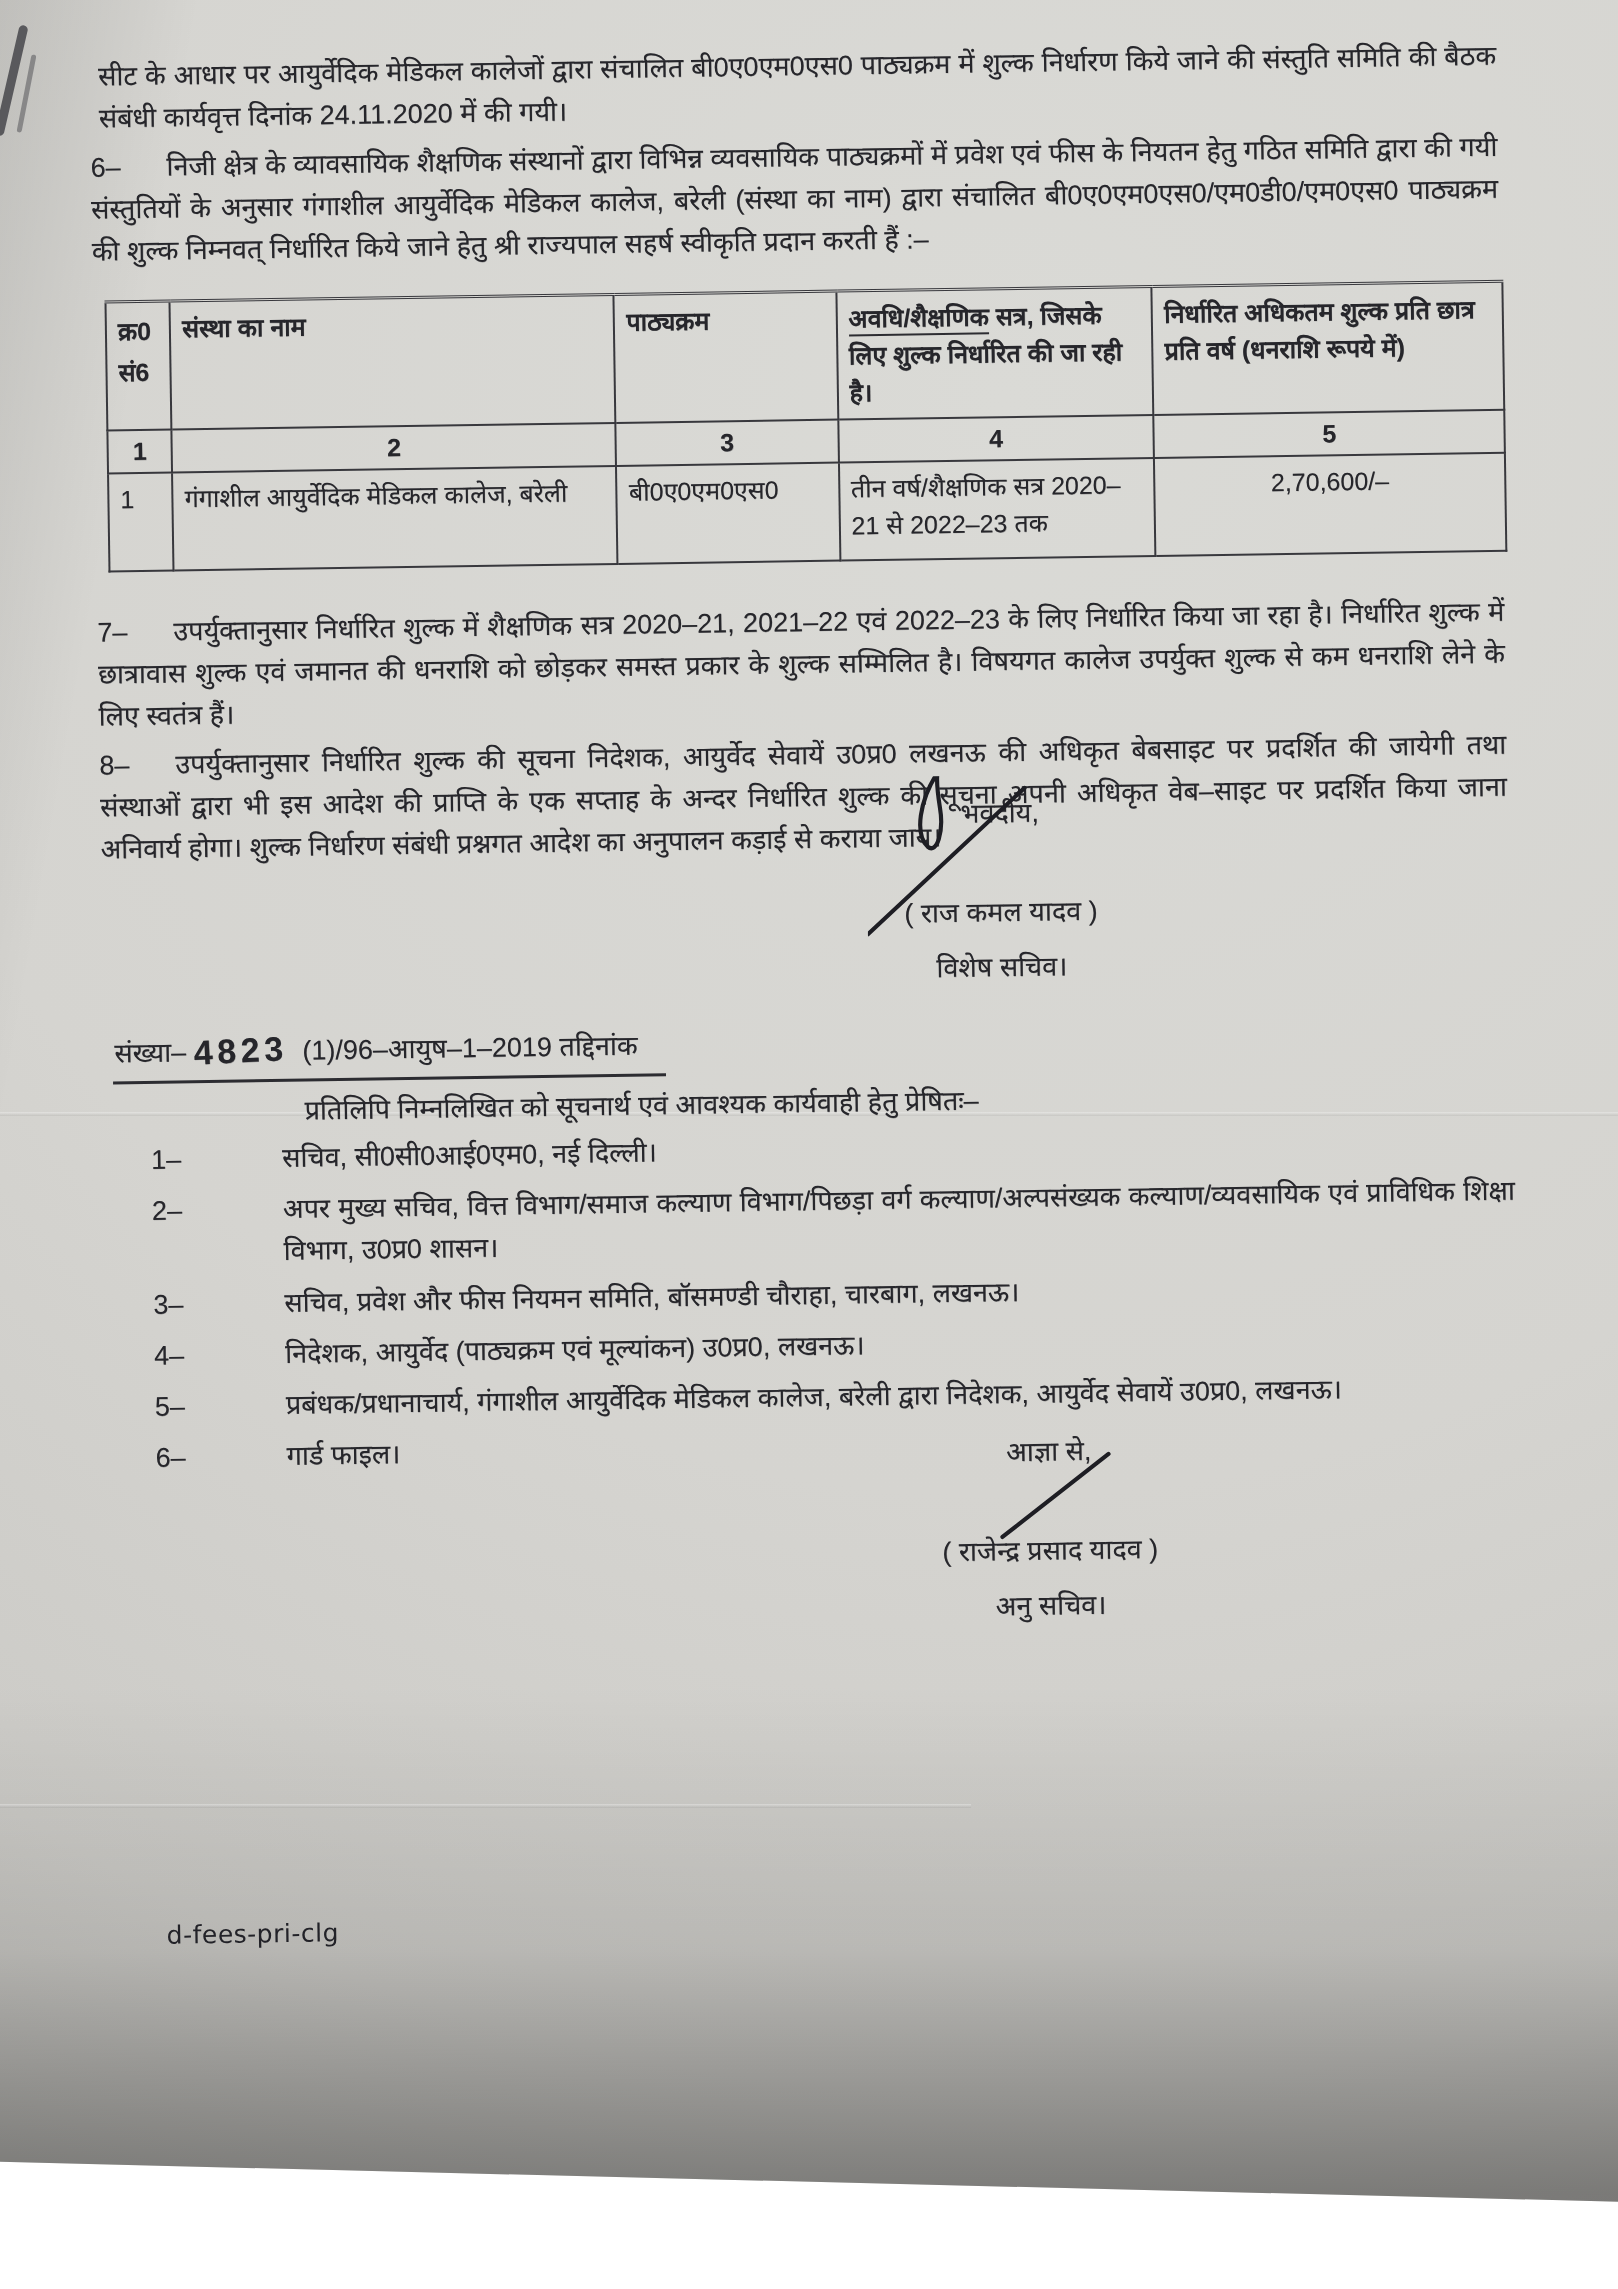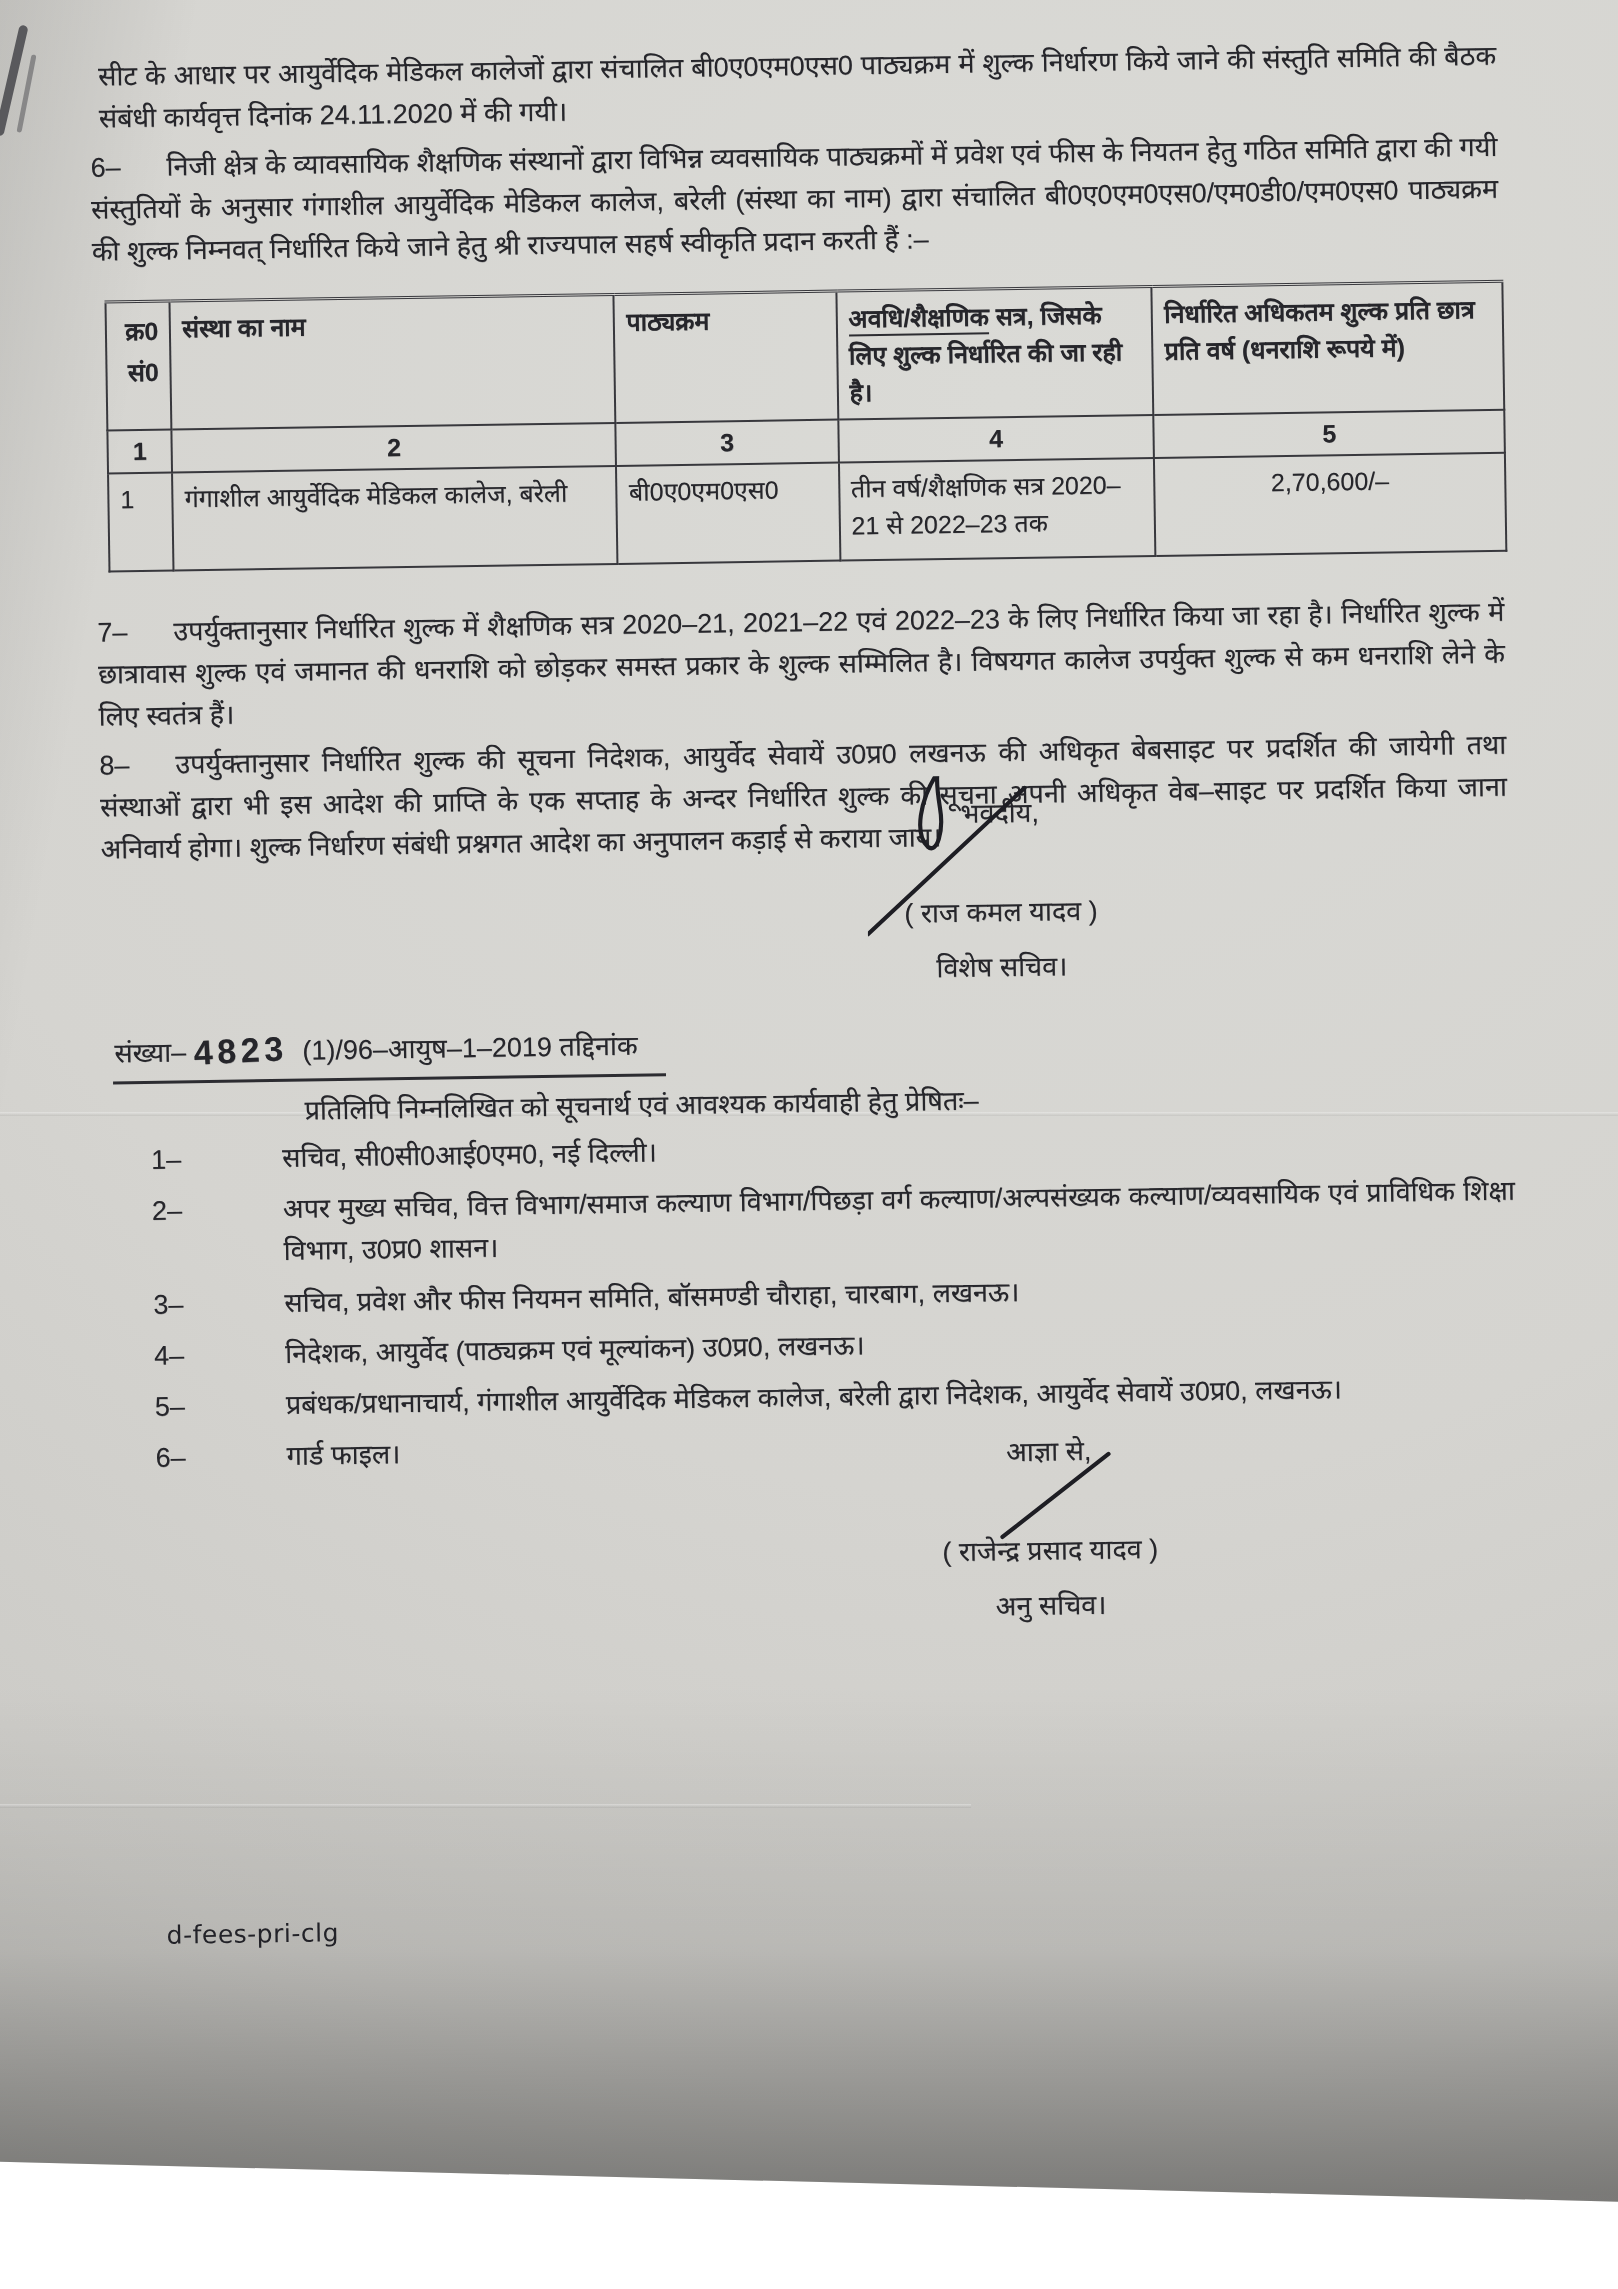--- a/index.html
+++ b/index.html
@@ -39,21 +39,21 @@
 
   table.fee{
     border-collapse:collapse;margin:28px 120px 5.5px 100px;width:1399px;
     font-size:25px;line-height:37px;
   }
   table.fee td{border:2.3px solid #38383d;vertical-align:top;padding:7.4px 11px;}
   tr.hrow td{font-weight:600;border-top:3.7px double #38383d;}
   tr.nrow td{text-align:center;font-weight:700;padding:1.8px 9.2px;height:37px;}
   tr.drow td{height:81px;}
   td.c{text-align:center;}
-  td.sno-cell div{line-height:41px;text-align:right;}
+  td.sno-cell div{line-height:41px;}
 
   .sig{
     display:flex;flex-direction:column;align-items:center;
     width:fit-content;position:relative;
   }
   .sig .name{margin-top:57px;}
   .sig .title{margin-top:13px;}
   .sig1{margin:-65px 535px 0 auto;}
   .sig2{margin:-44px 484px 0 auto;}
   .sigsvg{position:absolute;pointer-events:none;}
@@ -98,21 +98,21 @@
       <col style="width:4.6%">
         <col style="width:31.8%">
         <col style="width:15.9%">
         <col style="width:22.6%">
         <col style="width:25.1%">
     </colgroup>
     <tbody>
         <tr class="hrow">
       <td class="sno-cell">
         <div>क्र0</div>
-        <div>सं0</div>
+        <div>सं6</div>
       </td>
       <td>संस्था का नाम</td>
       <td>पाठ्यक्रम</td>
       <td><span class="u">अवधि/शैक्षणिक</span> <span>सत्र, जिसके लिए शुल्क निर्धारित की जा रही है।</span></td>
       <td>निर्धारित अधिकतम शुल्क प्रति छात्र प्रति वर्ष (धनराशि रूपये में)</td>
     </tr>
     <tr class="nrow">
       <td>1</td>
       <td>2</td>
       <td>3</td>

